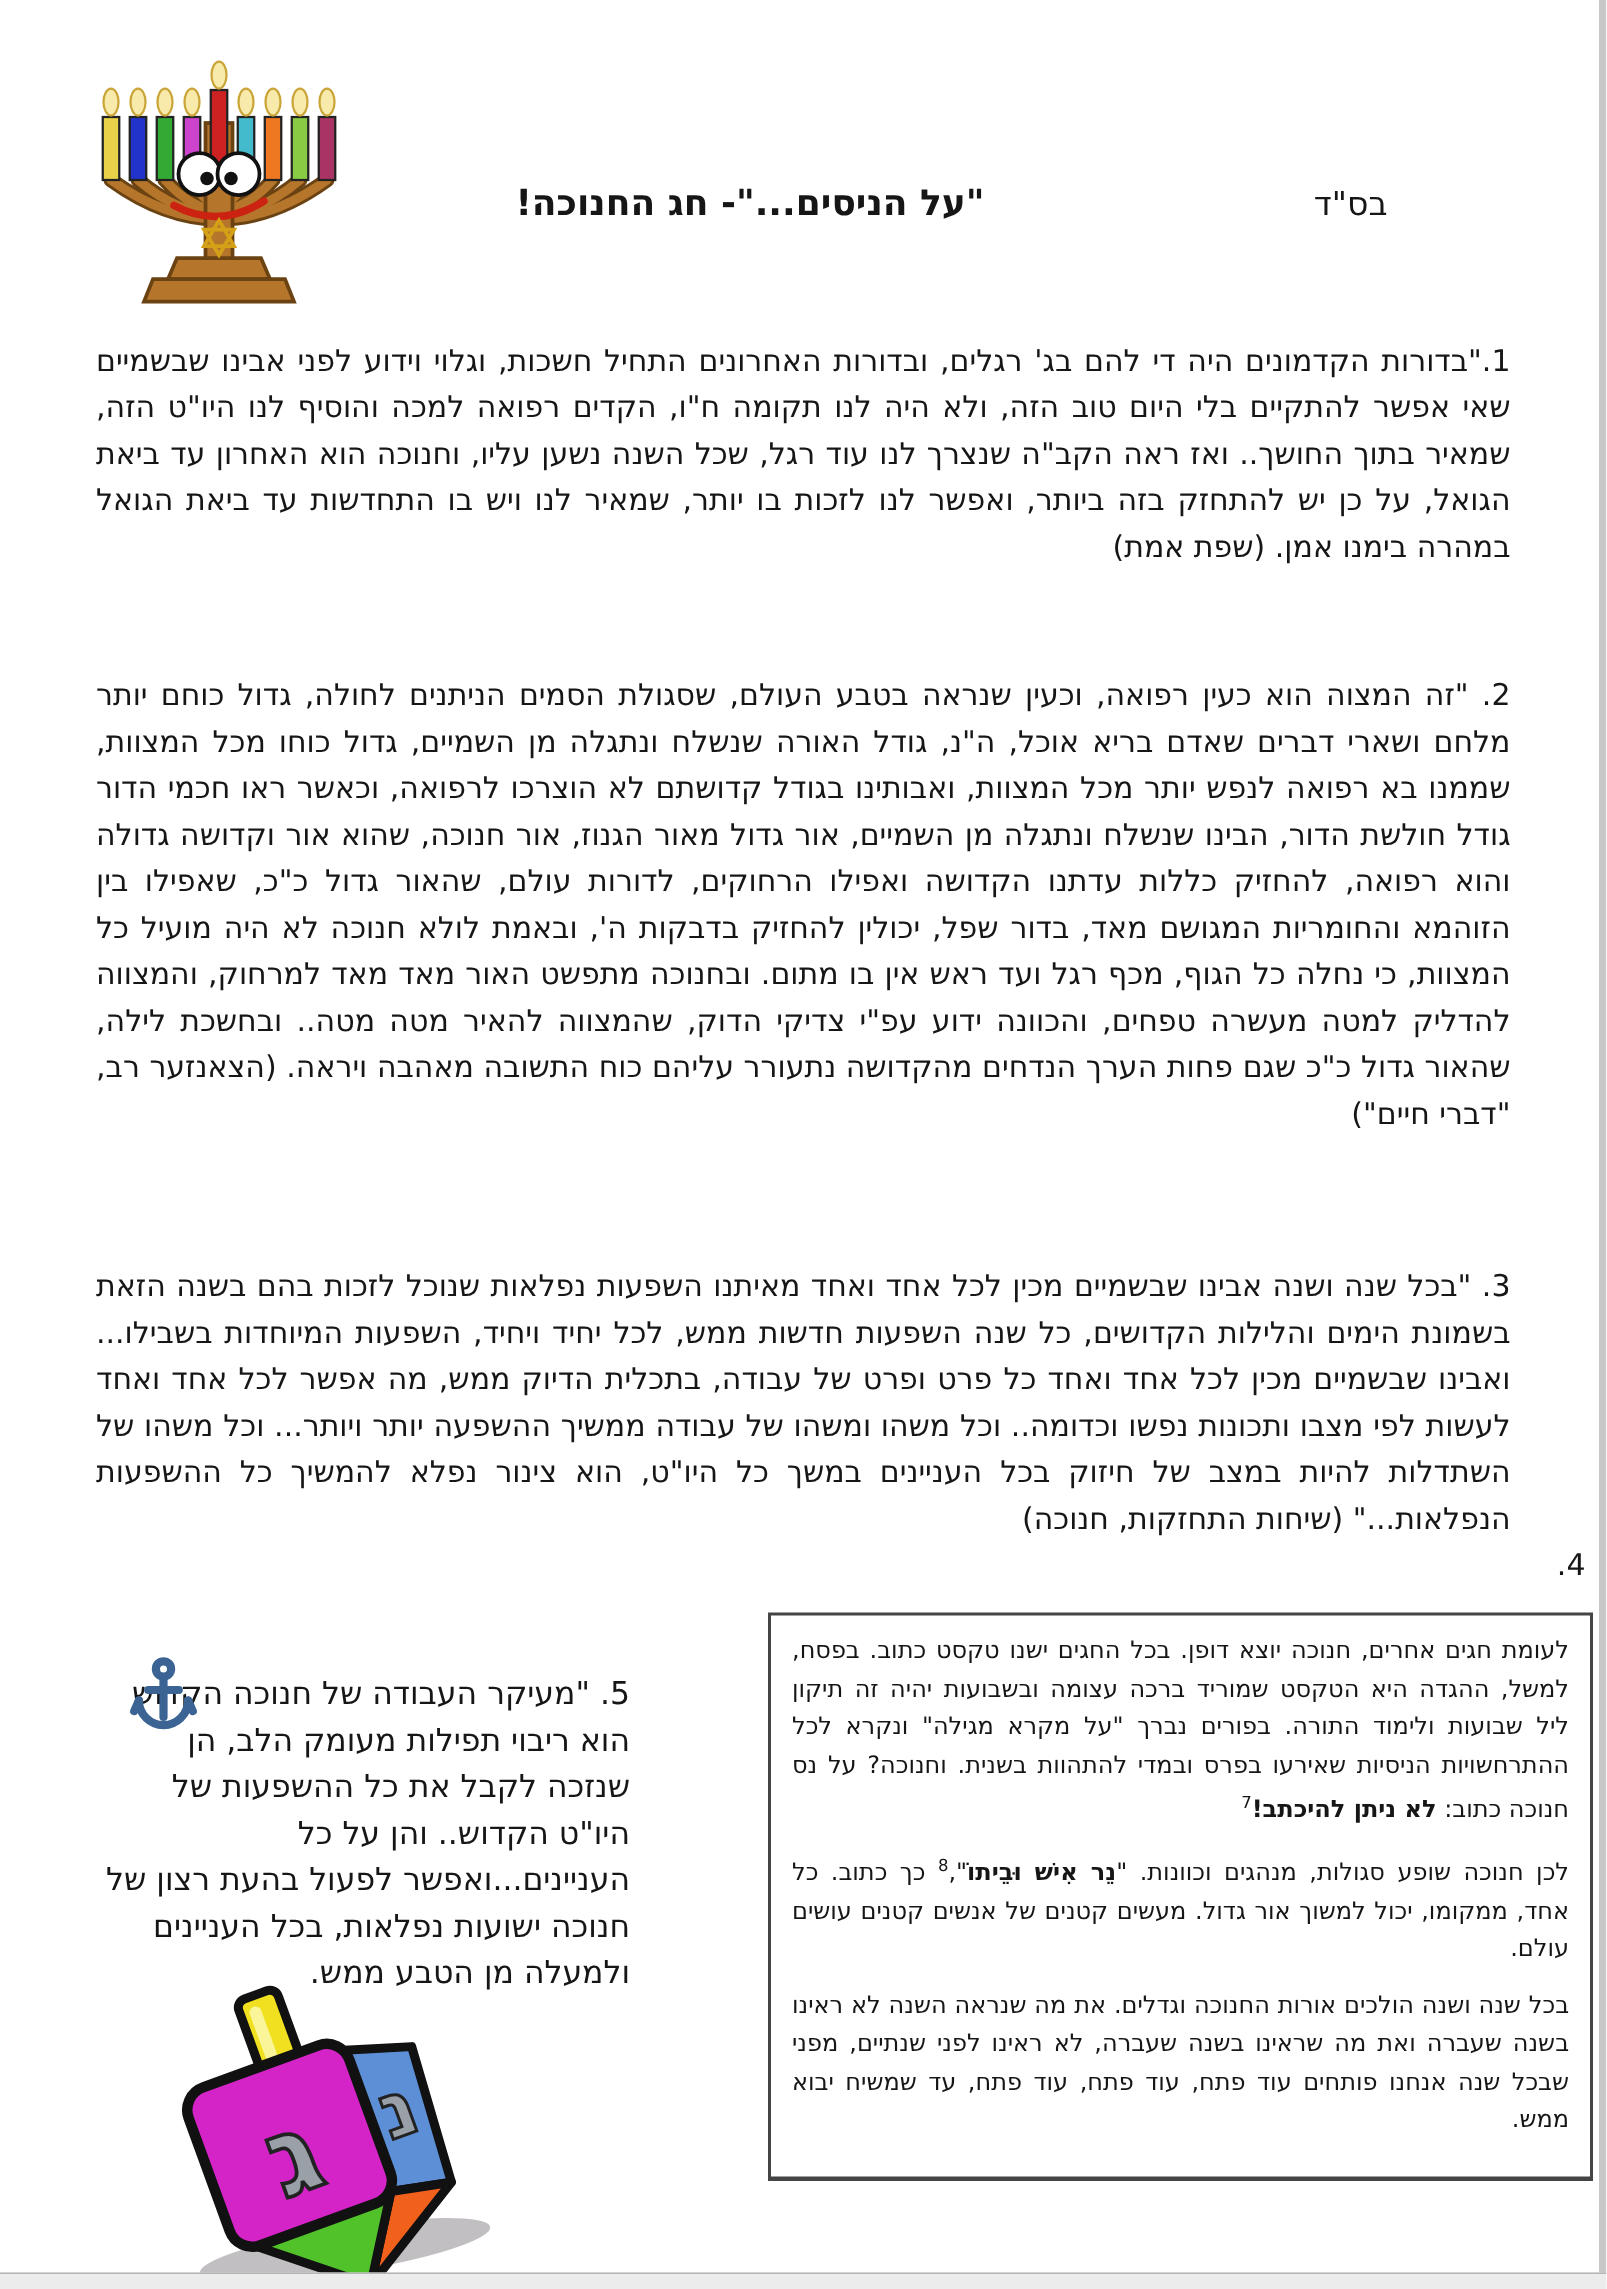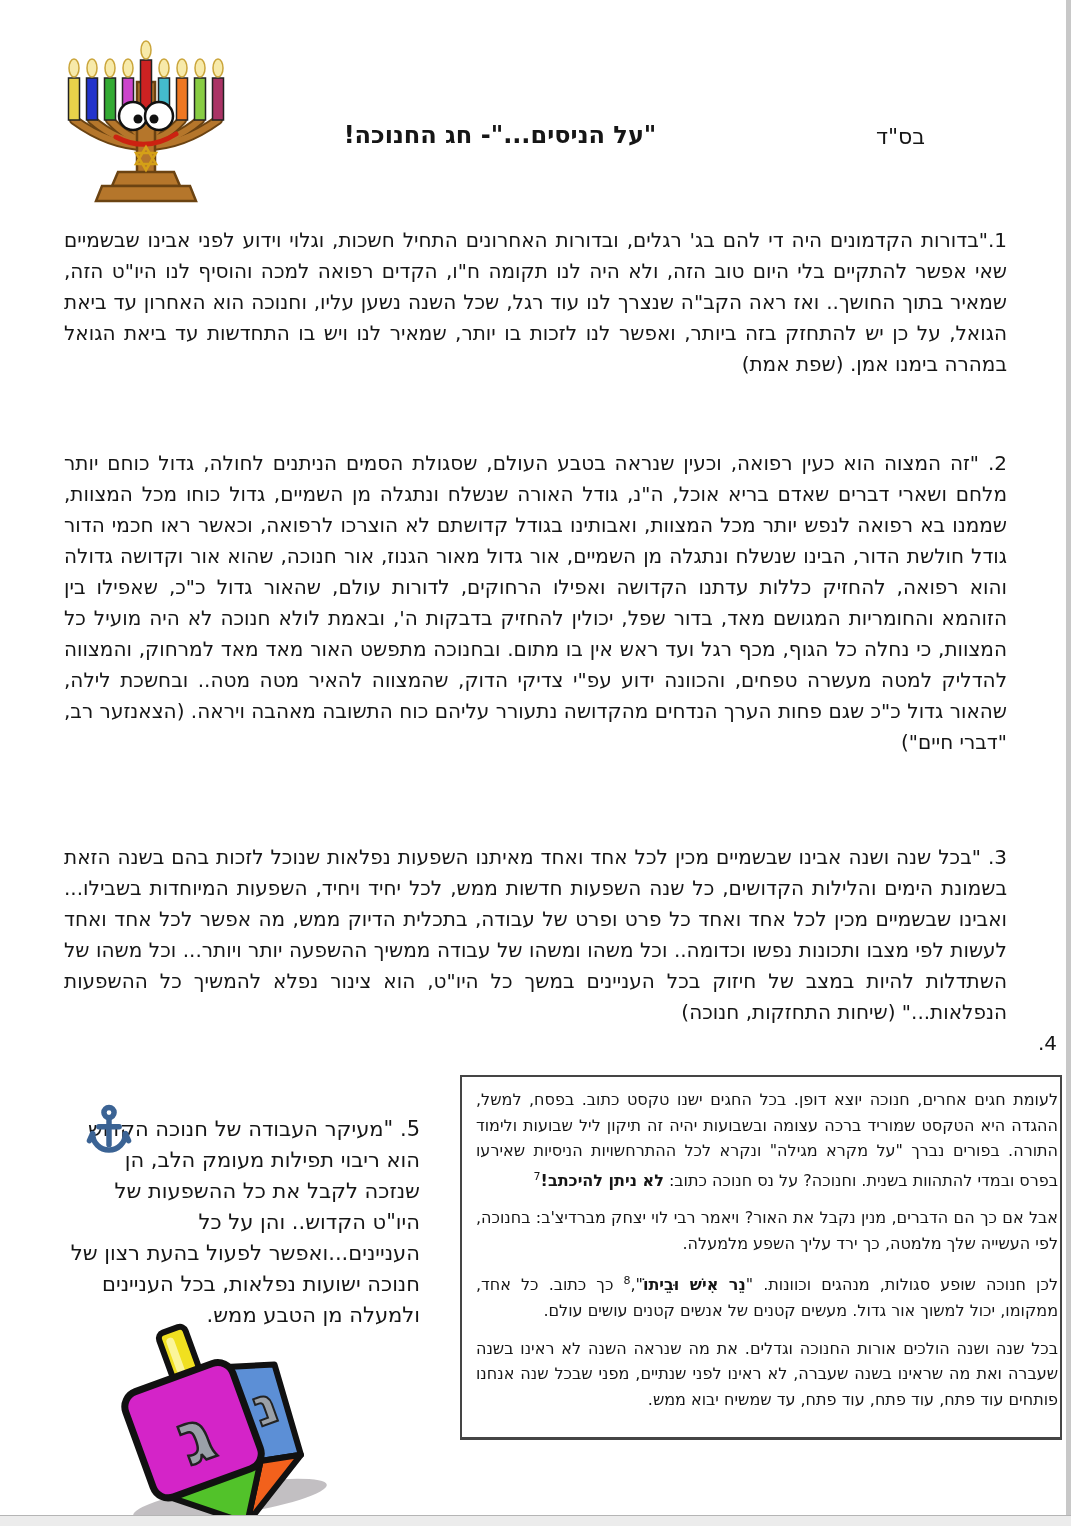--- a/index.html
+++ b/index.html
@@ -13,23 +13,23 @@
     font-weight:bold; font-size:24px; white-space:nowrap;}
   .body-para{position:absolute; right:64px; width:943px; font-size:20px; line-height:31px;
     text-align:justify;}
   .p1{top:205px;}
   .p2{top:428px;}
   .p3{top:822px;}
   .item4{position:absolute; top:1031px; right:14px; font-size:20px;}
   .p5{position:absolute; top:1093px; right:651px; width:350px; font-size:21px;
     line-height:31px; text-align:right;}
   .quote-box{
-    position:absolute; top:1075px; right:9px; width:602px; min-height:352px;
+    position:absolute; top:1075px; right:9px; width:550px; min-height:352px;
     box-sizing:border-box; border:2px solid #454545; border-bottom-width:3px;
-    padding:10px 2px 8px 14px; font-size:16px; line-height:25.5px; text-align:justify;
+    padding:10px 14px 8px 14px; font-size:16px; line-height:25.5px; text-align:justify;
   }
   .quote-box p{margin:0 0 12px 0;}
   .quote-box p:last-child{margin-bottom:17px;}
   sup{font-size:11px;}
   .menorah{position:absolute; left:56px; top:20px;}
   .dreidel{position:absolute; left:80px; top:1318px;}
   .anchor{position:absolute; left:84px; top:1101px;}
   .edge-right{position:absolute; top:0; right:0; width:5px; height:1526px; background:#c8c8c8; z-index:5;}
   .edge-bottom{position:absolute; left:0; bottom:0; width:1071px; height:11px;
     background:#ececec; border-top:1px solid #b5b5b5; box-sizing:border-box; z-index:6;}
@@ -108,21 +108,20 @@
       <line x1="32" y1="18" x2="32" y2="52"></line>
       <line x1="19" y1="29" x2="45" y2="29"></line>
       <path d="M11,38 A21,21 0 0 0 53,38"></path>
       <path d="M11,38 L7,47"></path>
       <path d="M53,38 L57,47"></path>
     </g>
   </svg>
 
   <div class="quote-box">
     <p><span>לעומת חגים אחרים, חנוכה יוצא דופן. בכל החגים ישנו טקסט כתוב. בפסח, למשל, ההגדה היא הטקסט שמוריד ברכה עצומה ובשבועות יהיה זה תיקון ליל שבועות ולימוד התורה. בפורים נברך "על מקרא מגילה" ונקרא לכל ההתרחשויות הניסיות שאירעו בפרס ובמדי להתהוות בשנית. וחנוכה? על נס חנוכה כתוב: </span><b>לא ניתן להיכתב!</b><sup>7</sup></p>
-    <p>אבל אם כך הם הדברים, מנין נקבל את האור? ויאמר רבי לוי יצחק מברדיצ'ב: בחנוכה, לפי העשייה שלך מלמטה, כך ירד עליך השפע מלמעלה.</p>
     <p><span>לכן חנוכה שופע סגולות, מנהגים וכוונות. "</span><b>נֵר אִישׁ וּבֵיתוֹ</b><span>",</span><sup>8</sup><span> כך כתוב. כל אחד, ממקומו, יכול למשוך אור גדול. מעשים קטנים של אנשים קטנים עושים עולם.</span></p>
     <p>בכל שנה ושנה הולכים אורות החנוכה וגדלים. את מה שנראה השנה לא ראינו בשנה שעברה ואת מה שראינו בשנה שעברה, לא ראינו לפני שנתיים, מפני שבכל שנה אנחנו פותחים עוד פתח, עוד פתח, עוד פתח, עד שמשיח יבוא ממש.</p>
   </div>
 
   <svg class="dreidel" width="260" height="208" viewBox="0 0 260 208">
     <ellipse cx="150" cy="182" rx="98" ry="15" fill="#a8a4a8" opacity="0.7" transform="rotate(-9 150 182)"></ellipse>
     <g transform="rotate(-20 125 110)">
       <rect x="112" y="6" width="28" height="54" rx="6" fill="#f0e020" stroke="#111" stroke-width="6"></rect>
       <rect x="118" y="13" width="8" height="38" rx="4" fill="#fbf59a"></rect>
       <polygon points="166,60 212,74 206,168 166,160" fill="#5c8fd6" stroke="#111" stroke-width="6" stroke-linejoin="round"></polygon>

